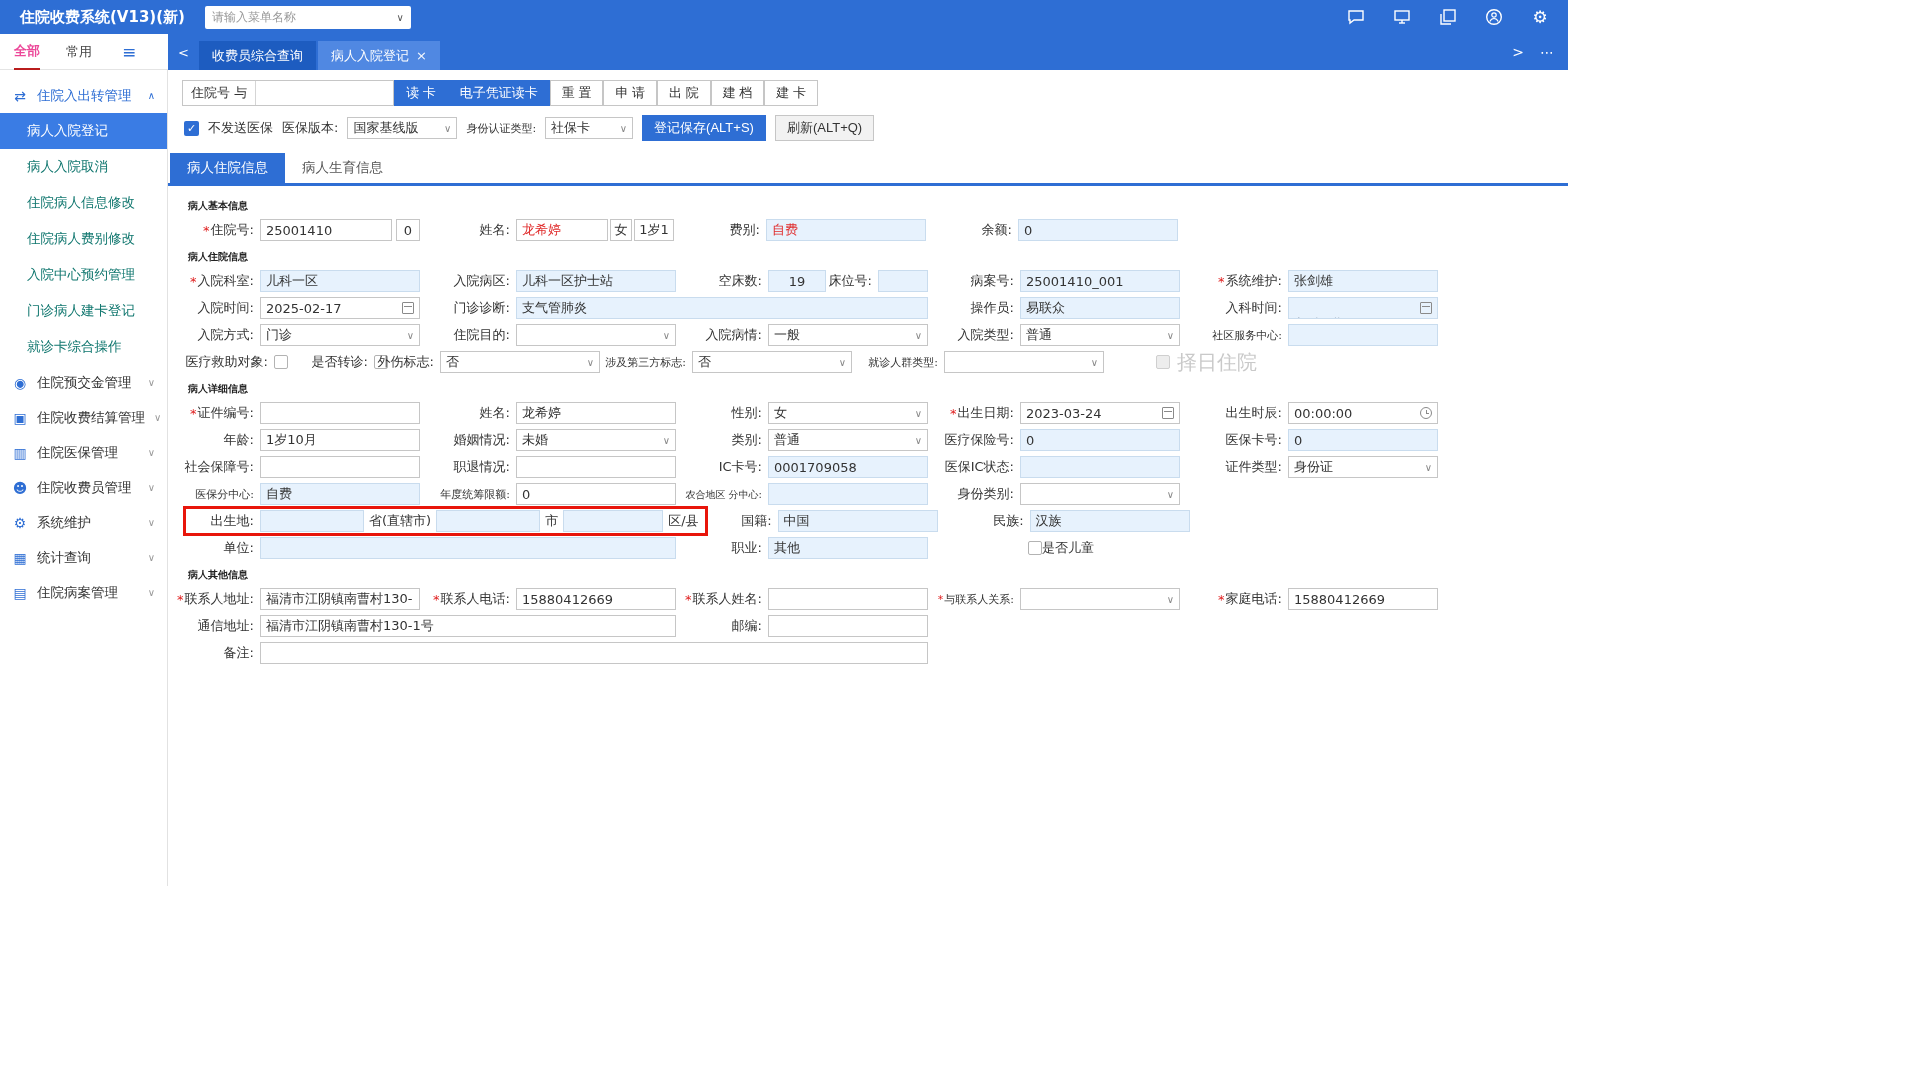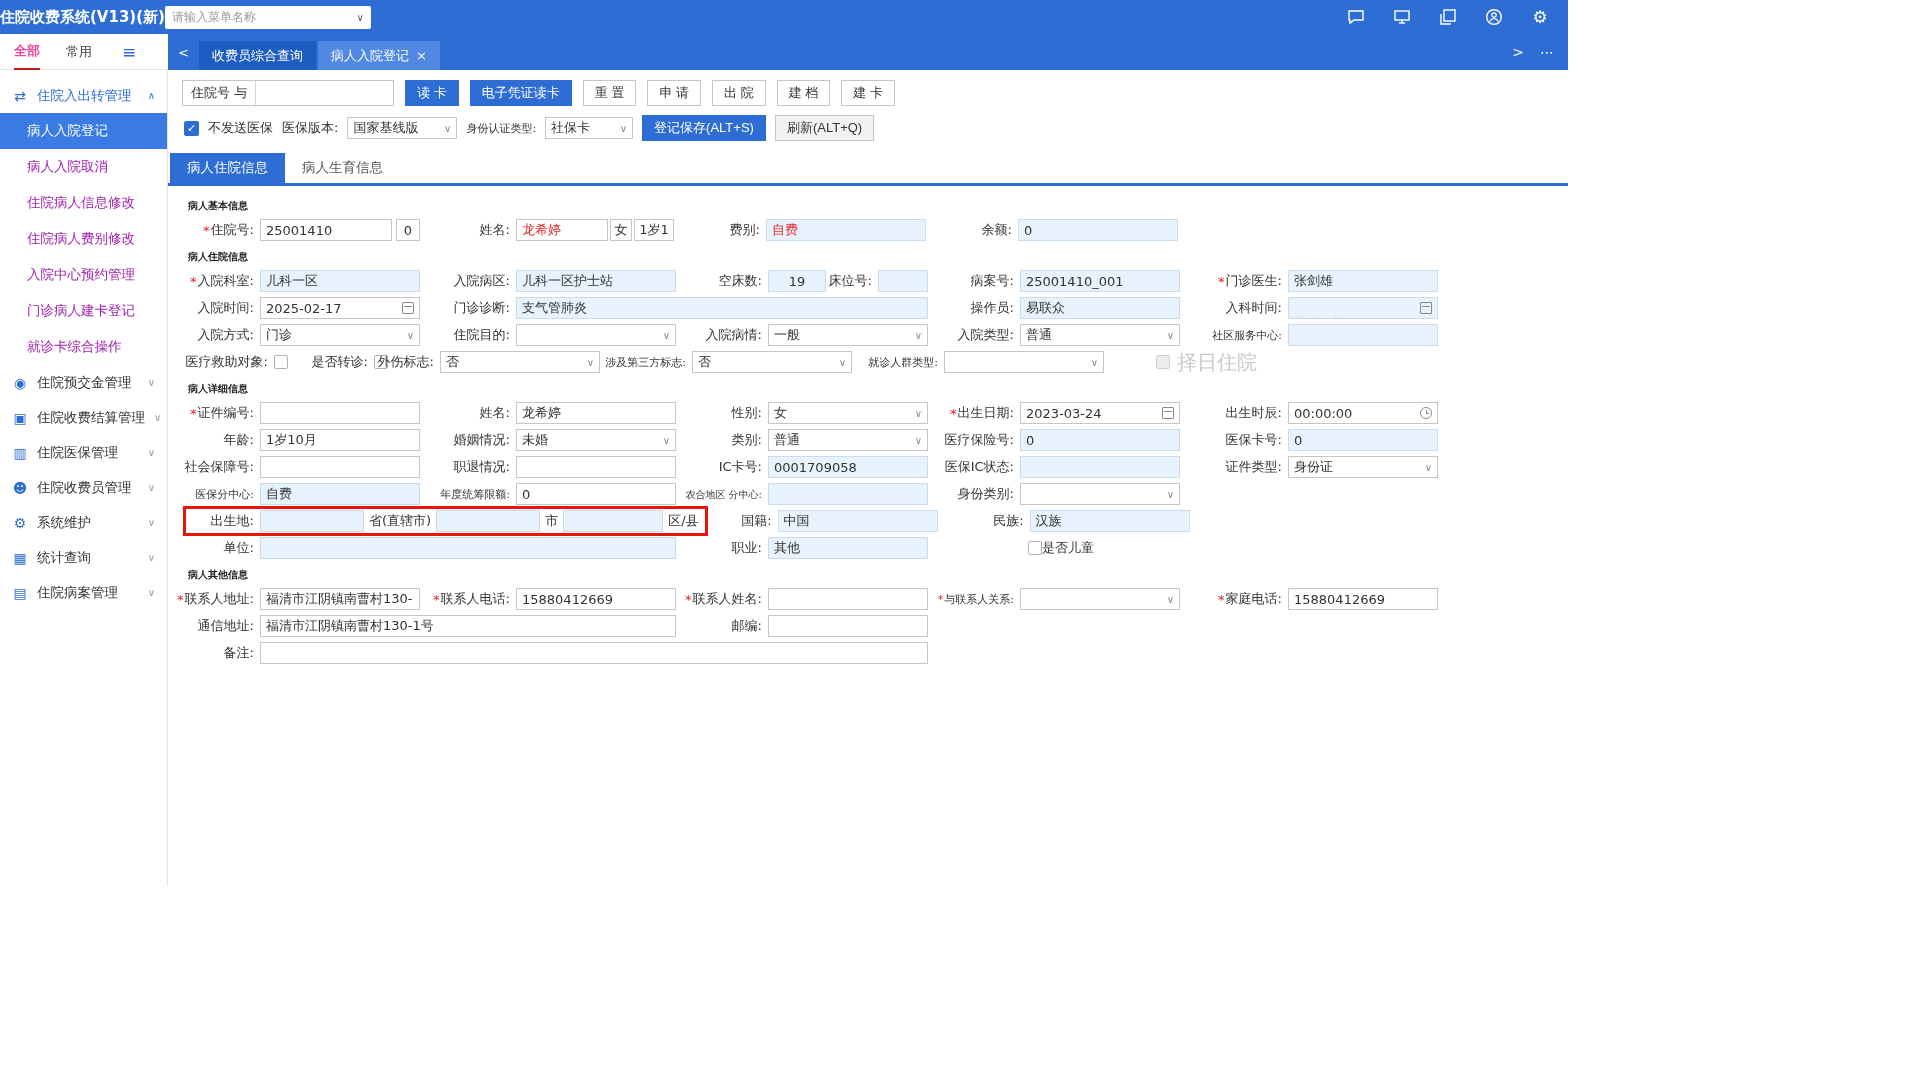--- a/index.html
+++ b/index.html
@@ -2,21 +2,21 @@
 <html><head>
 <meta charset="utf-8">
 <style>
   * { box-sizing: border-box; }
   body { margin:0; font-family:"DejaVu Sans","Liberation Sans",sans-serif; font-size:13px; color:#333; background:#fff; }
   .canvas { width:1912px; height:1080px; background:#fff; overflow:hidden; position:relative; }
   .app { width:1568px; height:886px; position:relative; background:#fff; }
 
   
   .topbar { height:34px; background:#2e6ed4; display:flex; align-items:center; color:#fff; }
-  .app-title { font-weight:bold; font-size:15px; padding:0 0; white-space:nowrap; }
+  .app-title { font-weight:bold; font-size:15px; padding:0 20px; white-space:nowrap; }
   .menu-search { width:206px; height:23px; background:#fff; border-radius:2px; display:flex; align-items:center; }
   .menu-search input { border:0; outline:0; flex:1; font-size:12px; color:#666; padding:0 7px; background:transparent; min-width:0; }
   .menu-search input::placeholder { color:#999; }
   .ms-chev { color:#555; padding-right:7px; font-size:10px; }
   .top-icons { margin-left:auto; display:flex; gap:26px; align-items:center; padding-right:18px; }
   .tico { width:20px; height:20px; display:flex; align-items:center; justify-content:center; color:#fff; font-size:17px; }
 
   
   .navrow { height:36px; display:flex; }
   .filter-tabs { width:168px; background:#fff; display:flex; align-items:center; border-bottom:1px solid #e4e4e4; padding-left:14px; gap:26px; }
@@ -32,27 +32,27 @@
   .ts-right span { cursor:pointer; }
 
   
   .bodyrow { display:flex; height:816px; }
   .sidebar { width:168px; border-right:1px solid #e2e2e2; background:#fff; padding-top:8px; flex:0 0 auto; }
   .sb-group { height:35px; display:flex; align-items:center; padding:0 12px; gap:9px; color:#333; cursor:pointer; font-size:13.5px; white-space:nowrap; }
   .sb-group.open { color:#2e6ed4; }
   .sb-ico { color:#2e6ed4; font-size:14px; width:16px; text-align:center; flex:0 0 auto; }
   .sb-caret { margin-left:auto; color:#999; font-size:10px; }
   .sb-group.open .sb-caret { color:#2e6ed4; }
-  .sb-item { height:36px; display:flex; align-items:center; padding-left:27px; font-size:13.5px; color:#a21caf; cursor:pointer; white-space:nowrap; }
+  .sb-item { height:36px; display:flex; align-items:center; padding-left:27px; font-size:13.5px; color:#0f766e; cursor:pointer; white-space:nowrap; }
   .sb-item.active { background:#3a7ce4; color:#fff; }
 
   .main { flex:1; background:#fff; position:relative; overflow:hidden; }
 
   
-  .toolbar1 { display:flex; align-items:center; gap:11px; padding:10px 0 0 14px; }
+  .toolbar1 { display:flex; align-items:center; gap:0; padding:10px 0 0 14px; }
   .adm-wrap { display:flex; align-items:center; border:1px solid #c6c6c6; height:26px; background:#fff; }
   .adm-label { padding:0 8px; white-space:nowrap; }
   .adm-wrap input { width:138px; height:24px; border:0; border-left:1px solid #d5d5d5; outline:0; padding:0 5px; font-size:13px; }
   .btn { height:26px; padding:0 11px; border:1px solid #c6c6c6; background:#fff; color:#333; font-size:13px; cursor:pointer; white-space:nowrap; display:flex; align-items:center; }
   .btn.primary { background:#2e6ed4; border-color:#2e6ed4; color:#fff; }
   .btn.soft { background:#f2f2f2; }
   .toolbar2 { display:flex; align-items:center; gap:9px; padding:9px 0 7px 16px; }
   .cb { width:15px; height:15px; border-radius:2px; background:#2e6ed4; color:#fff; font-size:11px; display:flex; align-items:center; justify-content:center; cursor:pointer; flex:0 0 auto; }
   .tb-label { white-space:nowrap; }
   .tb-label.sm { font-size:11px; }
@@ -333,21 +333,21 @@
                 <span></span>
               </div>
           <div class="lab lc4">
                 <span>病案号:</span>
               </div>
           <div class="inp ro fc">
                 <span>25001410_001</span>
               </div>
           <div class="lab lc5">
                 <span class="req">*</span>
-                <span>门诊医生:</span>
+                <span>系统维护:</span>
               </div>
           <div class="inp ro fc5">
                 <span>张剑雄</span>
               </div>
         </div>
         <div class="frow">
           <div class="lab lc1">
                 <span>入院时间:</span>
               </div>
           <div class="inp fc">

